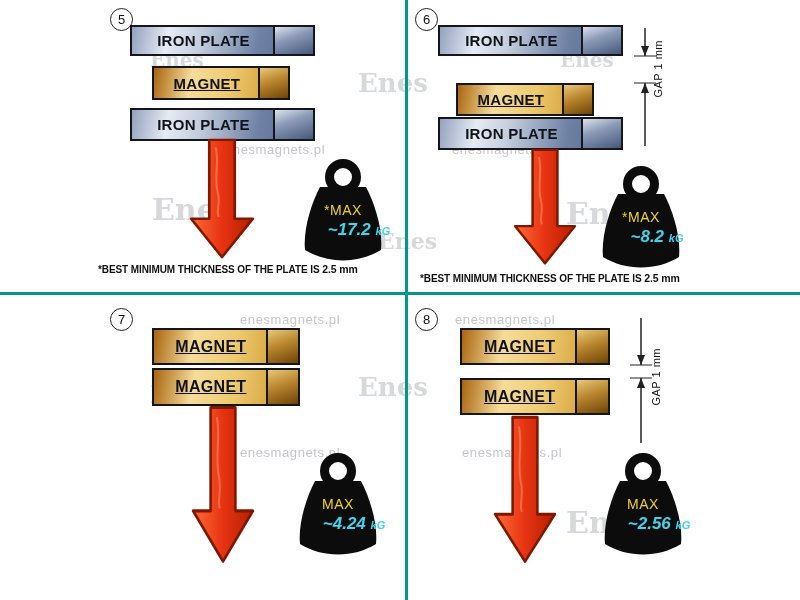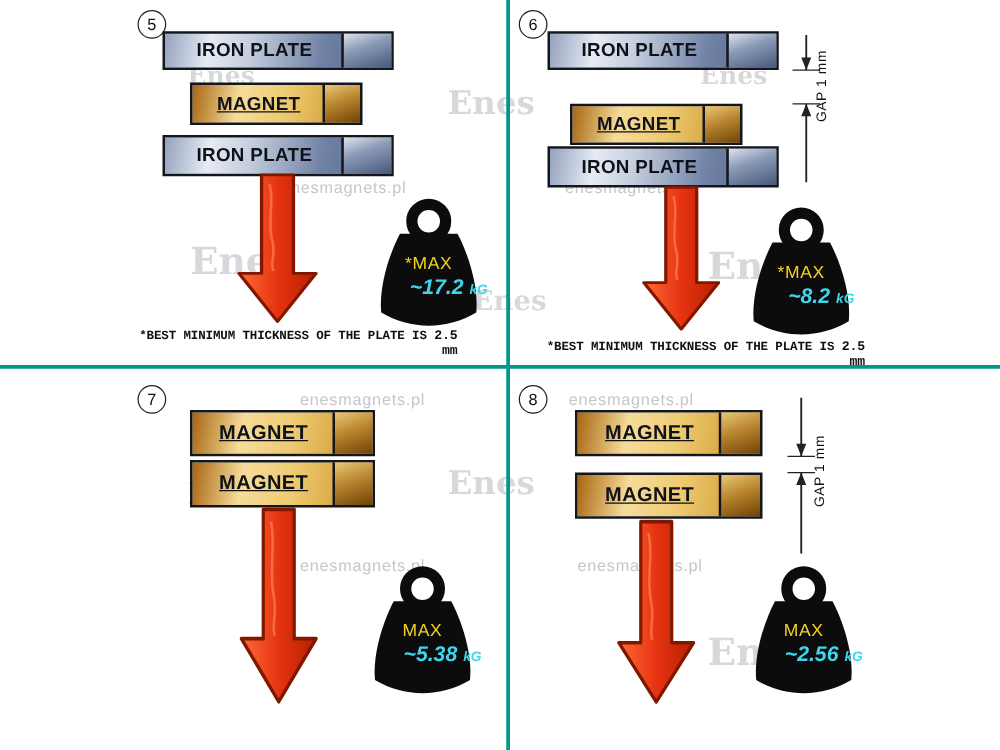--- a/index.html
+++ b/index.html
@@ -26,21 +26,21 @@
 
   .arrow { position:absolute; }
 
   .weight { position:absolute; width:94px; height:110px; }
   .w-max { position:absolute; top:44px; left:0; width:100%; text-align:center;
            color:#f2d321; font-weight:normal; font-size:14px; letter-spacing:.5px; }
   .w-val { position:absolute; top:62px; left:16px; width:100%; text-align:center;
            color:#3ed6ec; font-weight:bold; font-style:italic; font-size:17px; }
   .w-unit { font-size:11px; }
 
-  .footnote { position:absolute; font-size:10px; font-weight:bold; color:#101010; text-align:right; letter-spacing:-0.1px;font-family:Liberation Mono, monospace; }
+  .footnote { position:absolute; font-size:10px; font-weight:bold; color:#101010; text-align:left; letter-spacing:-0.1px; }
   .fn-val { font-size:10.5px; }
 
   .dim { position:absolute; }
   .gap-label { position:absolute; writing-mode:vertical-rl; transform:rotate(180deg);
                font-size:11px; color:#111; letter-spacing:.5px; }
 
   .wm { position:absolute; color:#c4c6ca; font-size:13px; letter-spacing:.6px; }
   .enes { position:absolute; color:#b7bac0; opacity:.55; font-weight:bold;
           font-family:"DejaVu Serif", serif; }
 </style>
@@ -170,21 +170,21 @@
     <path d="M26,10 C30,26 24,40 28,58 C31,70 26,78 29,84" fill="none" stroke="#ff8a5a" stroke-width="2" opacity=".6"></path>
   </svg>
 
   <div class="weight" style="left:291px;top:452px">
     <svg width="94" height="110" viewBox="0 0 94 110">
       <circle cx="47" cy="19" r="13.5" fill="none" stroke="#0c0c0c" stroke-width="9"></circle>
       <path d="M24,29 L70,29 C79,46 87,72 85,92 C62,106 32,106 9,92 C7,72 15,46 24,29 Z" fill="#0c0c0c"></path>
     </svg>
     <div class="w-max">MAX</div>
     <div class="w-val">
-      <span>~5.38</span>
+      <span>~4.24</span>
       <span class="w-unit">kG</span>
     </div>
   </div>
 
   <div class="badge" style="left:415px;top:308px">8</div>
 
   <div class="plate magnet" style="left:460px;top:328px;width:150px;height:37px">
     <span class="plate-label" style="font-size:16px">MAGNET</span>
   </div>
   <div class="plate magnet" style="left:460px;top:378px;width:150px;height:37px">

